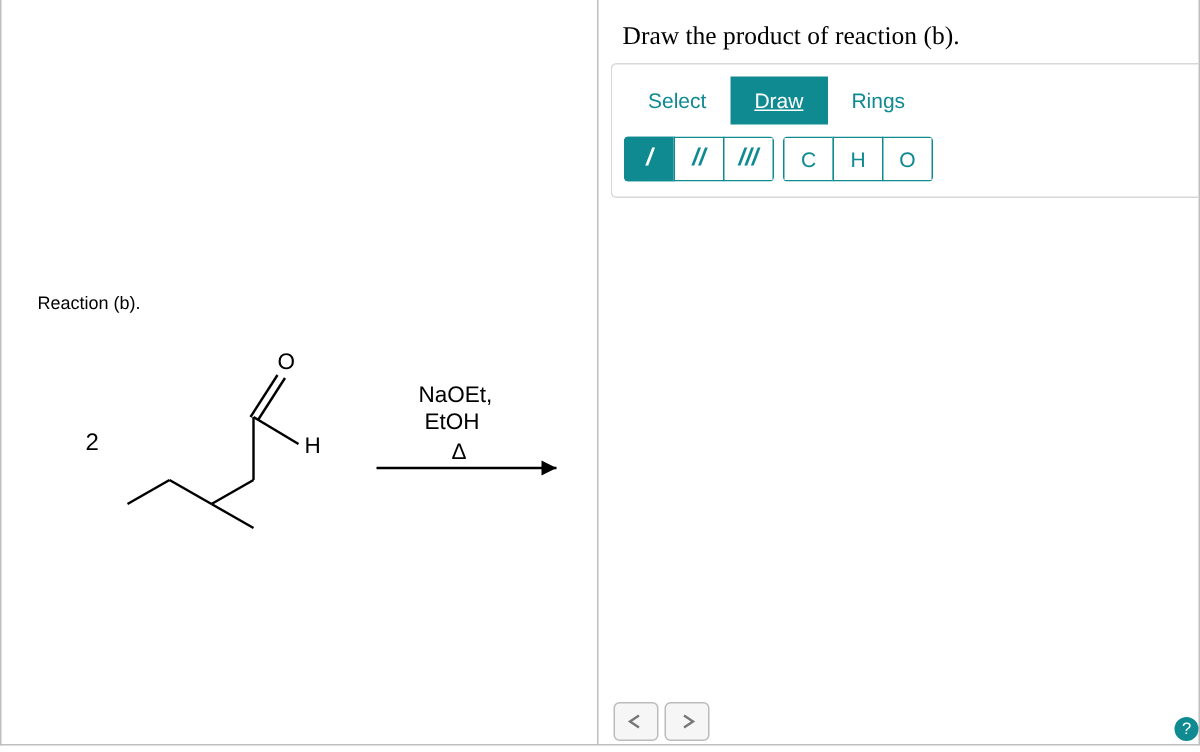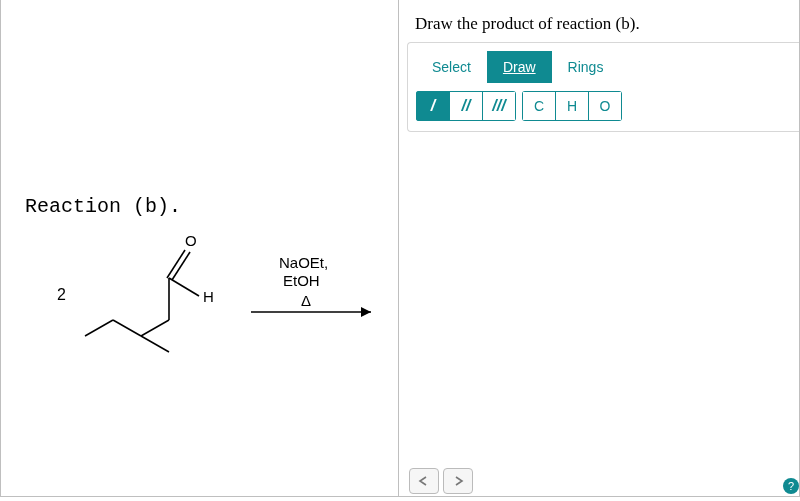--- a/index.html
+++ b/index.html
@@ -27,23 +27,23 @@
     position: relative;
   }
   .right-pane {
     flex: 1;
     position: relative;
   }
   .reaction-label {
     position: absolute;
     left: 24px;
     top: 195px;
-    font-size: 20px;
+    font-size: 12px;
     color: #000;
-    font-family: Liberation Mono, monospace;
+    font-family: Liberation Sans, sans-serif;
   }
   .chem-svg {
     position: absolute;
     left: 20px;
     top: 220px;
   }
   .prompt {
     font-family: "Times New Roman", serif;
     font-size: 17px;
     color: #000;

